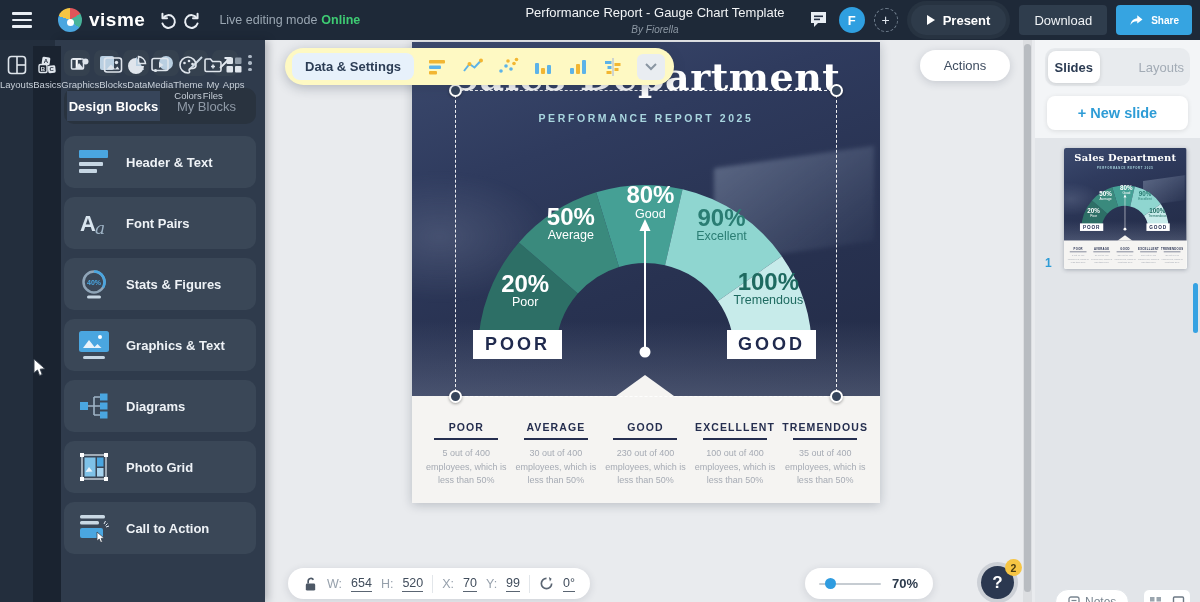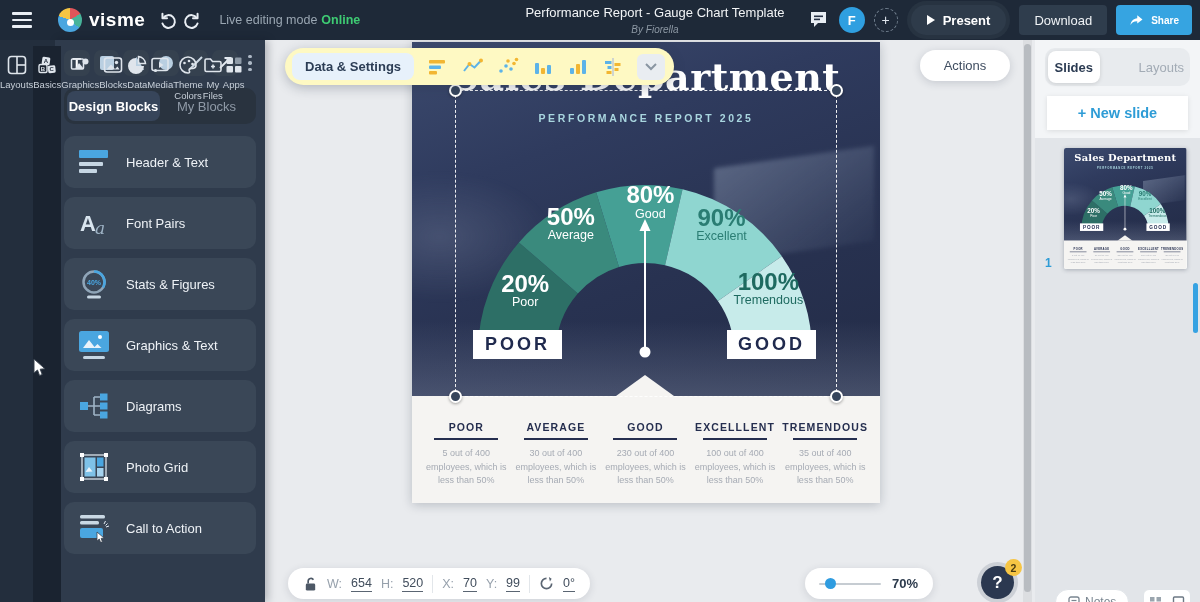--- a/index.html
+++ b/index.html
@@ -42,25 +42,25 @@
 
   
   #left-panel { width:210px; background:#2f3b4c; position:relative; z-index:4; box-shadow:3px 0 8px rgba(10,16,26,.25); padding:10px 9px 0; }
   .tools-row { display:flex; gap:4px; align-items:center; }
   .tool-btn { width:26px; height:26px; border-radius:7px; background:#35414f; display:flex; align-items:center; justify-content:center; cursor:pointer; }
   .tool-btn.text-tool { color:#fff; font-weight:700; font-size:14px; }
   .tool-dots { width:12px; display:flex; flex-direction:column; gap:3px; align-items:center; cursor:pointer; margin-left:2px; }
   .tool-dots i { width:3.5px; height:3.5px; border-radius:50%; background:#aeb9c6; }
   .panel-tabs { margin-top:12px; background:#29333f; border-radius:10px; display:flex; height:36px; padding:3px; }
   .panel-tab { flex:1; display:flex; align-items:center; justify-content:center; font-size:13px; cursor:pointer; }
-  .panel-tab.active { background:#37455a; border-radius:8px; color:#fff; font-weight:600; }
+  .panel-tab.active { background:#37455a; border-radius:0; color:#fff; font-weight:600; }
   .panel-tab.inactive { color:#8f9aa7;text-align:center; }
   .block-list { margin-top:12px; display:flex; flex-direction:column; gap:9px; }
   .block-item { height:52px; background:#3a4757; border-radius:10px; display:flex; align-items:center; padding-left:14px; gap:16px; cursor:pointer; }
-  .block-label { font-size:13px; font-weight:400; color:#eef2f6; }
+  .block-label { font-size:13px; font-weight:700; color:#eef2f6; }
   .block-icon { width:32px; display:flex; justify-content:center; }
 
   
   #canvas-area { width:770px; position:relative; background:#e9ebee; overflow:hidden; }
   .slide { position:absolute; left:147px; top:2px; box-shadow:0 2px 10px rgba(20,30,50,.22); }
   .slide-content { width:468px; height:461px; position:relative; background:#f5f4f2; }
   .slide-dark { position:absolute; left:0; top:0; width:468px; height:354px; overflow:hidden;
     background:linear-gradient(160deg,#3c4a6e 0%,#2f3b5e 30%,#283251 62%,#232c47 100%); }
   .ph-laptop { position:absolute; right:6px; top:115px; width:160px; height:95px; background:linear-gradient(145deg,rgba(190,205,225,.30),rgba(120,140,170,.06)); transform:skewY(-8deg); filter:blur(2px); }
   .ph-hand { position:absolute; left:-10px; top:130px; width:150px; height:130px; background:radial-gradient(ellipse at 25% 50%,rgba(145,155,180,.25),transparent 70%); filter:blur(3px); }
@@ -99,21 +99,21 @@
   .help-badge { position:absolute; left:740px; top:519px; width:17px; height:17px; border-radius:50%; background:#f6c544; color:#4a3c12; font-size:10.5px; font-weight:700; display:flex; align-items:center; justify-content:center; z-index:7; }
   .v-scroll { position:absolute; left:758px; top:0; width:9px; height:562px; background:#dcdee1; }
   .v-thumb { position:absolute; left:1px; top:4px; width:7px; height:548px; border-radius:4px; background:#b8bcc1; cursor:grab; }
 
   
   #right-panel { width:165px; background:#f3f5f7; position:relative; overflow:hidden; }
   .rp-tabs { margin:8px 10px 0; background:#e8ebee; border-radius:10px; height:38px; display:flex; padding:3px;gap:36px; }
   .rp-tab { flex:1; display:flex; align-items:center; justify-content:center; font-size:13px; cursor:pointer; }
   .rp-tab.active { background:#fff; border-radius:8px; font-weight:600; color:#2b3b52; box-shadow:0 1px 4px rgba(0,0,0,.13); }
   .rp-tab.inactive { color:#a2abb5; }
-  .new-slide-btn { margin:10px 12px 0; height:34px; background:#fff; border-radius:0; box-shadow:0 1px 5px rgba(0,0,0,.10); color:#2e9cd6; font-size:14.5px; font-weight:600; display:flex; align-items:center; justify-content:center; cursor:pointer; }
+  .new-slide-btn { margin:10px 12px 0; height:34px; background:#fff; border-radius:8px; box-shadow:0 1px 5px rgba(0,0,0,.10); color:#2e9cd6; font-size:14.5px; font-weight:600; display:flex; align-items:center; justify-content:center; cursor:pointer; }
   .slides-strip { position:absolute; left:0; right:0; top:98px; bottom:0; background:#e2e5e9; }
   .slide-number { position:absolute; left:10px; top:118px; color:#2e9cd6; font-size:12px; font-weight:700; }
   .thumb-card { position:absolute; left:29px; top:10px; width:123px; height:121px; background:#fff; border-radius:2px; box-shadow:0 1px 4px rgba(30,40,60,.3); overflow:hidden; cursor:pointer; }
   .thumb-scale { width:468px; height:461px; transform:scale(0.2617); transform-origin:0 0; pointer-events:none; }
   .rp-scrollbar { position:absolute; left:158px; top:145px; width:5px; height:50px; border-radius:2.5px; background:#36a2e2; cursor:grab; }
   .notes-btn { position:absolute; left:20px; top:451px; height:26px; padding:0 12px; background:#fff; border:1px solid #e1e5e9; border-radius:13px; display:flex; align-items:center; gap:5px; font-size:12px; color:#7a8691; cursor:pointer; }
   .view-toggle { position:absolute; left:108px; top:451px; width:48px; height:26px; background:#fff; border:1px solid #e1e5e9; border-radius:6px; display:flex; align-items:center; justify-content:space-around; }
   .view-toggle svg { cursor:pointer; }
 </style>
 </head>

